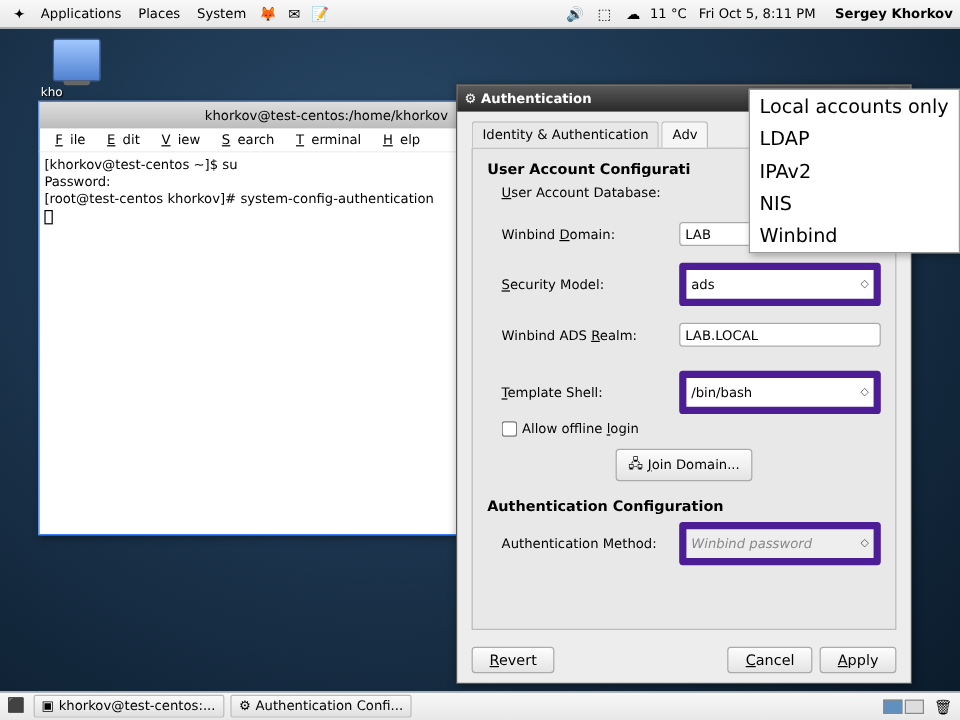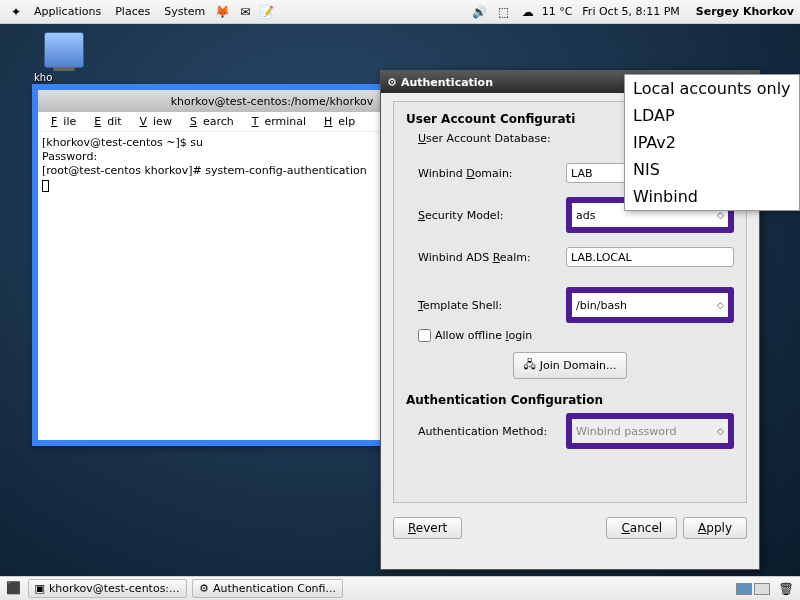--- a/index.html
+++ b/index.html
@@ -9,41 +9,41 @@
 .panel-left { display: flex; align-items: center; gap: 2px; }
 .panel-menu { padding: 3px 6px; cursor: pointer; }
 .panel-icon { width: 16px; height: 16px; display: inline-flex; align-items: center; justify-content: center; margin: 0 2px; font-size: 12px; }
 .panel-right { display: flex; align-items: center; gap: 4px; }
 .panel-bottom { position: absolute; bottom: 0; left: 0; right: 0; height: 24px; background: linear-gradient(#f8f8f8,#e8e8e8); border-top: 1px solid #ccc; display: flex; align-items: center; font-size: 11px; padding: 0 4px; justify-content: space-between; }
 .taskbar-btn { background: linear-gradient(#fafafa,#e0e0e0); border: 1px solid #bbb; border-radius: 2px; padding: 2px 6px; margin-right: 2px; font-size: 11px; cursor: pointer; display: inline-flex; align-items: center; gap: 4px; }
 .desk-icon { position: absolute; top: 32px; left: 34px; text-align: left; width: 60px; }
 .desk-icon .ico { width: 40px; height: 36px; background: linear-gradient(#a0c8ff,#5080d0); border: 1px solid #406090; border-radius: 3px; margin: 0 auto 4px; position: relative; }
 .desk-icon .ico::after { content:""; position:absolute; bottom:-4px; left:8px; right:8px; height:4px; background:#666; border-radius:0 0 2px 2px; }
 .desk-icon .lbl { color: #fff; font-size: 10px; text-shadow: 1px 1px 1px #000; }
-.terminal { position: absolute; top: 84px; left: 32px; width: 480px; height: 362px; background: #fff; border: 6px solid #3b82f6; box-shadow: 2px 2px 6px rgba(0,0,0,.4); }
+.terminal { position: absolute; top: 84px; left: 32px; width: 480px; height: 362px; background: #fff; border: 1px solid #3b82f6; box-shadow: 2px 2px 6px rgba(0,0,0,.4); }
 .term-title { height: 22px; background: linear-gradient(#dedede,#bcbcbc); display: flex; align-items: center; justify-content: center; font-size: 11px; }
 .term-menu { height: 20px; display: flex; align-items: center; padding: 0 1px; font-size: 11px; gap: 0; border-bottom: 1px solid #eee; }
 .term-menu span { padding: 2px 6px; cursor: pointer; }
 .term-body { padding: 4px; font-family: monospace; font-size: 11px; line-height: 14px; white-space: pre; color: #000; }
 .cursor-caret { display:inline-block; width:7px; height:12px; border:1px solid #000; vertical-align:bottom; }
 .auth-window { position: absolute; top: 70px; left: 380px; width: 380px; height: 500px; background: #ededed; border: 1px solid #555; box-shadow: 2px 2px 8px rgba(0,0,0,.5); }
 .auth-title { height: 22px; background: linear-gradient(#5a5a5a,#2a2a2a); color: #fff; display: flex; align-items: center; padding: 0 6px; font-size: 11px; justify-content: space-between; font-weight:bold;}
 .auth-close { width: 18px; height: 18px; background: #333; border: 1px solid #666; border-radius: 50%; display: flex; align-items: center; justify-content: center; cursor: pointer; font-size:13px; line-height:1; }
 .auth-body { padding: 8px 12px 8px 12px; font-size: 11px; position:relative; }
 .tabs { display: flex; }
 .tab { padding: 4px 8px; border: 1px solid #bbb; border-bottom: none; background: #f6f6f6; border-radius: 3px 3px 0 0; margin-right: 2px; cursor: pointer; font-size: 11px; }
 .tab.active { background: #e8e8e8; }
 .tab-content { border: 1px solid #bbb; background: #e8e8e8; padding: 10px 12px; height: 402px; }
 .section-h { font-weight: bold; font-size: 12px; margin-bottom: 6px; }
 .form-row { display: flex; align-items: center; margin: 4px 0; font-size: 11px; }
 .form-row .lbl { flex: 0 0 160px; }
 .form-row .lbl.indent { padding-left: 12px; }
 .input-t { flex: 1; height: 20px; border: 1px solid #aaa; border-radius: 3px; padding: 0 4px; background: #fff; font-size: 11px; }
 .select-t { flex: 1; height: 20px; border: 6px solid #4c1d95; border-radius: 3px; padding: 12px 4px; background: #fff; display:flex; align-items:center; justify-content:space-between; cursor:pointer; font-size: 11px; }
-.select-t.disabled { background:#eee; color:#888; }
+.select-t.disabled { background:#eee; color:#888;font-style:italic; }
 .caret { font-size: 9px; color:#555; }
 .chk-row { display:flex; align-items:center; margin:6px 0 10px 12px; gap:4px; }
 .chk-row input { width:13px; height:13px; }
 .join-btn { margin: 4px auto 10px; display:flex; align-items:center; gap:4px; padding: 3px 10px; border:1px solid #aaa; border-radius:3px; background:linear-gradient(#fdfdfd,#e4e4e4); cursor:pointer; font-size:11px; width:fit-content; }
 .btn-row { display:flex; justify-content:space-between; padding: 6px 12px; }
 .btn-row-right { display:flex; gap:6px; }
 .btn { padding: 3px 14px; border:1px solid #aaa; border-radius:3px; background:linear-gradient(#fdfdfd,#e4e4e4); cursor:pointer; font-size:12px; }
 .dropdown-open { position:absolute; top: 74px; right: 0; width: 176px; background:#fff; border:1px solid #999; box-shadow:2px 2px 6px rgba(0,0,0,.3); z-index:10; }
 .dropdown-open div { padding: 4px 8px; font-size:16px; cursor:pointer; }
 .u { text-decoration: underline; }
@@ -100,20 +100,24 @@
 
 <div class="auth-window">
   <div class="auth-title">
     <span style="display:flex;align-items:center;gap:4px">
         <span>⚙</span>
         <span>Authentication</span>
       </span>
     <span class="auth-close">×</span>
   </div>
   <div class="auth-body">
+    <div class="tabs">
+      <div class="tab active">Identity &amp; Authentication</div>
+      <div class="tab">Adv</div>
+    </div>
     <div class="tab-content">
       <div class="section-h">User Account Configurati</div>
       <div class="form-row">
         <span class="lbl indent"><span class="u">U</span>ser Account Database:</span>
       </div>
       <div style="height:10px"></div>
       <div class="form-row">
           <span class="lbl indent">Winbind <span class="u">D</span>omain:</span>
           <input class="input-t" value="LAB" style="">
         </div>

